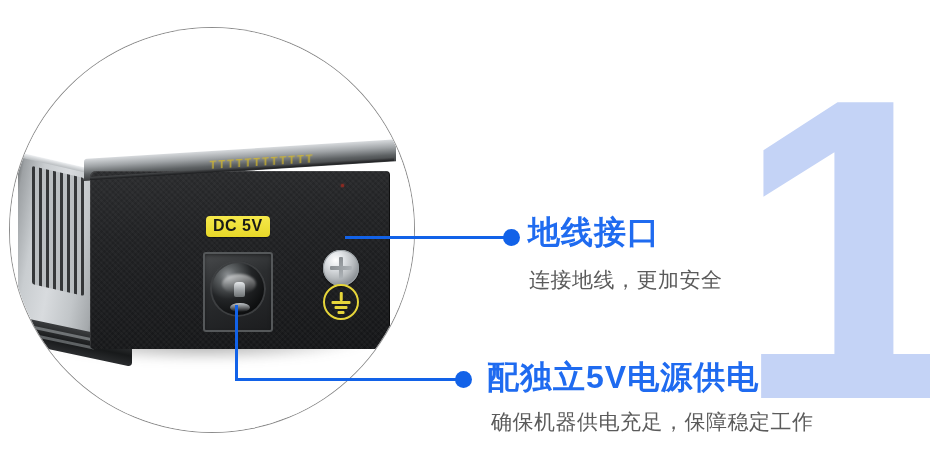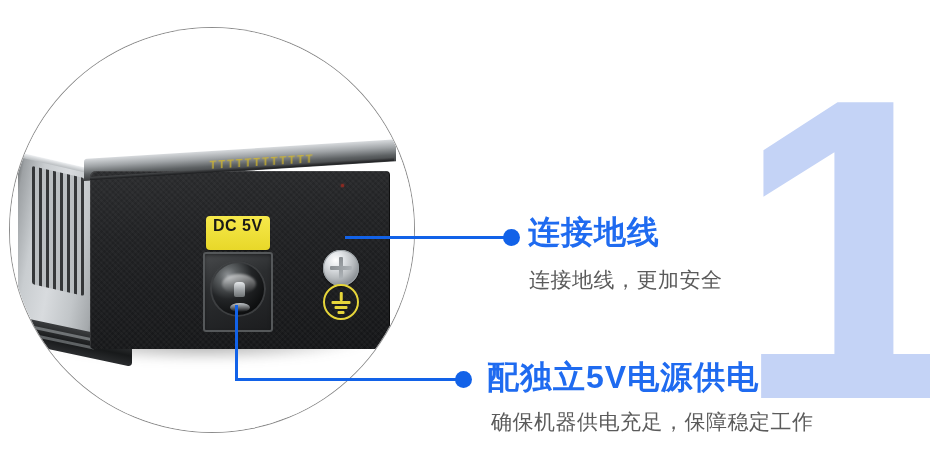--- a/index.html
+++ b/index.html
@@ -183,21 +183,21 @@
     width:3px;height:3px;border-radius:50%;
     background:#8c2a22;
     box-shadow:0 0 2px #b93a2c;
   }
 
   
   .dc-label {
     position: absolute;
     left: 196px;
     top: 188px;
-    padding: 2px 7px 15px 7px;
+    padding: 2px 7px 2px 7px;
     background: linear-gradient(180deg,#f6e94b,#e8d829);
     border-radius: 4px;
     color: #1a1a17;
     font-size: 16px;
     font-weight: 700;
     letter-spacing: 0.5px;
     line-height: 1.05;
     font-family: "Liberation Sans", sans-serif;
     box-shadow: 0 1px 1px rgba(0,0,0,.45);
   }
@@ -374,21 +374,21 @@
         <i class="gs-b1"></i>
         <i class="gs-b2"></i>
         <i class="gs-b3"></i>
       </div>
 
     </div>
   </div>
 
   <div class="callout-line" style="left:345px; top:236px; width:160px; height:3px;"></div>
   <div class="dot" style="left:503px; top:229px;"></div>
-  <div class="callout-title" style="left:528px; top:216px;">连接地线</div>
+  <div class="callout-title" style="left:528px; top:216px;">地线接口</div>
   <div class="callout-sub" style="left:529px; top:269px;">连接地线，更加安全</div>
 
   <div class="callout-line" style="left:235px; top:305px; width:3px; height:76px;"></div>
   <div class="callout-line" style="left:235px; top:378px; width:225px; height:3px;"></div>
   <div class="dot" style="left:455px; top:371px;"></div>
   <div class="callout-title" style="left:487px; top:361px;">配独立5V电源供电</div>
   <div class="callout-sub" style="left:491px; top:411px;">确保机器供电充足，保障稳定工作</div>
 
 </div>
 

